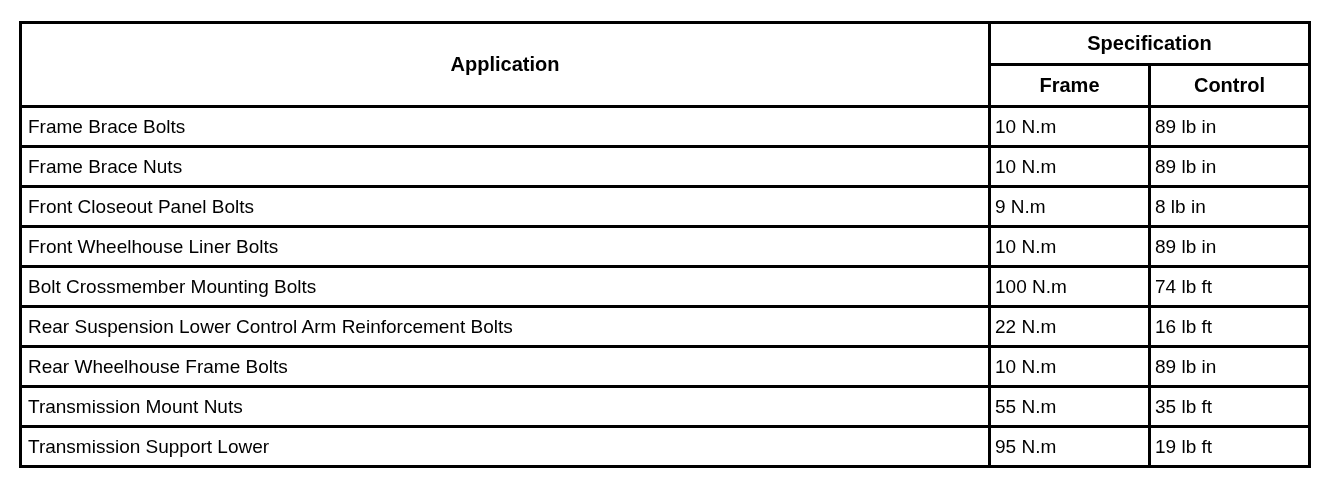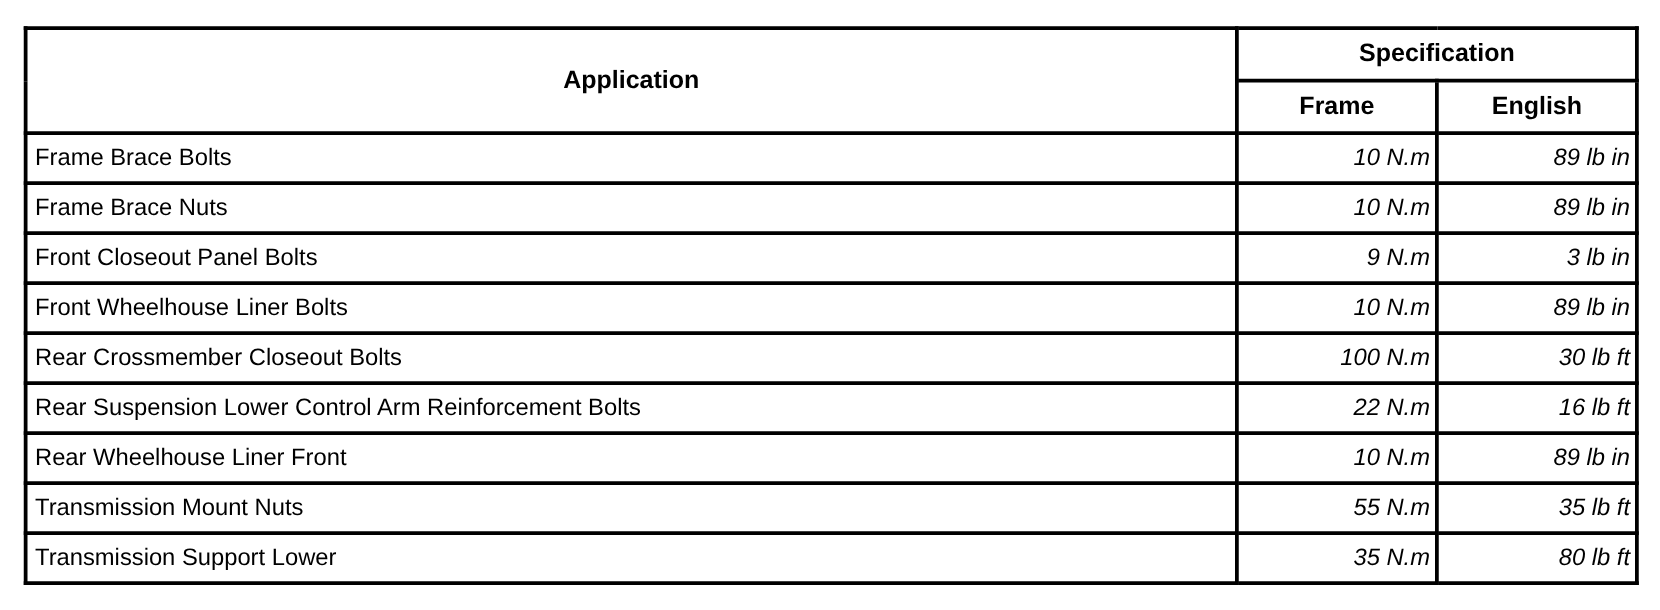--- a/index.html
+++ b/index.html
@@ -41,23 +41,22 @@
     font-size: 19px;
     font-weight: normal;
     vertical-align: middle;
     margin-left: 48px;
   }
   td.app-cell {
     text-align: left;
     padding: 0 6px;
   }
   td.val-cell {
-    text-align: right;
+    text-align: left;
     padding: 0 4px;
-    font-style: italic;
   }
   col.col-app { width: 969px; }
   col.col-metric { width: 160px; }
   col.col-english { width: 160px; }
 </style>
 </head>
 <body>
 
 <div class="page">
   <table class="spec-table">
@@ -66,64 +65,64 @@
       <col class="col-metric">
       <col class="col-english">
     </colgroup>
     <thead>
       <tr>
         <th rowspan="2">Application</th>
         <th colspan="2">Specification</th>
       </tr>
       <tr>
         <th>Frame</th>
-        <th>English</th>
+        <th>Control</th>
       </tr>
     </thead>
     <tbody>
       <tr>
         <td class="app-cell">Frame Brace Bolts</td>
         <td class="val-cell">10 N.m</td>
         <td class="val-cell">89 lb in</td>
       </tr>
       <tr>
         <td class="app-cell">Frame Brace Nuts</td>
         <td class="val-cell">10 N.m</td>
         <td class="val-cell">89 lb in</td>
       </tr>
       <tr>
         <td class="app-cell">Front Closeout Panel Bolts</td>
         <td class="val-cell">9 N.m</td>
-        <td class="val-cell">3 lb in</td>
+        <td class="val-cell">8 lb in</td>
       </tr>
       <tr>
         <td class="app-cell">Front Wheelhouse Liner Bolts</td>
         <td class="val-cell">10 N.m</td>
         <td class="val-cell">89 lb in</td>
       </tr>
       <tr>
-        <td class="app-cell">Rear Crossmember Closeout Bolts</td>
+        <td class="app-cell">Bolt Crossmember Mounting Bolts</td>
         <td class="val-cell">100 N.m</td>
-        <td class="val-cell">30 lb ft</td>
+        <td class="val-cell">74 lb ft</td>
       </tr>
       <tr>
         <td class="app-cell">Rear Suspension Lower Control Arm Reinforcement Bolts</td>
         <td class="val-cell">22 N.m</td>
         <td class="val-cell">16 lb ft</td>
       </tr>
       <tr>
-        <td class="app-cell">Rear Wheelhouse Liner Front</td>
+        <td class="app-cell">Rear Wheelhouse Frame Bolts</td>
         <td class="val-cell">10 N.m</td>
         <td class="val-cell">89 lb in</td>
       </tr>
       <tr>
         <td class="app-cell">Transmission Mount Nuts</td>
         <td class="val-cell">55 N.m</td>
         <td class="val-cell">35 lb ft</td>
       </tr>
       <tr>
         <td class="app-cell">Transmission Support Lower</td>
-        <td class="val-cell">35 N.m</td>
-        <td class="val-cell">80 lb ft</td>
+        <td class="val-cell">95 N.m</td>
+        <td class="val-cell">19 lb ft</td>
       </tr>
     </tbody>
   </table>
 </div>
 
 </body></html>

